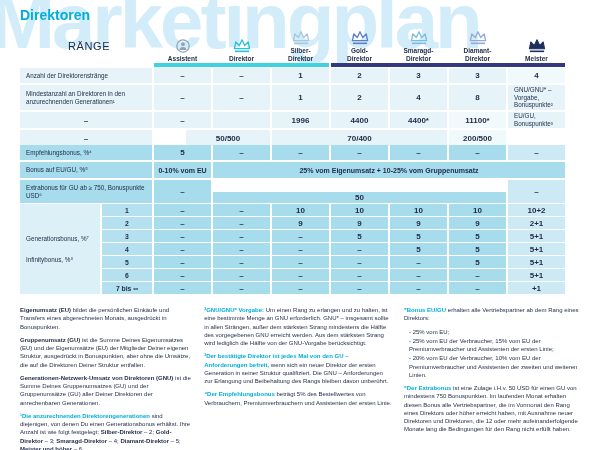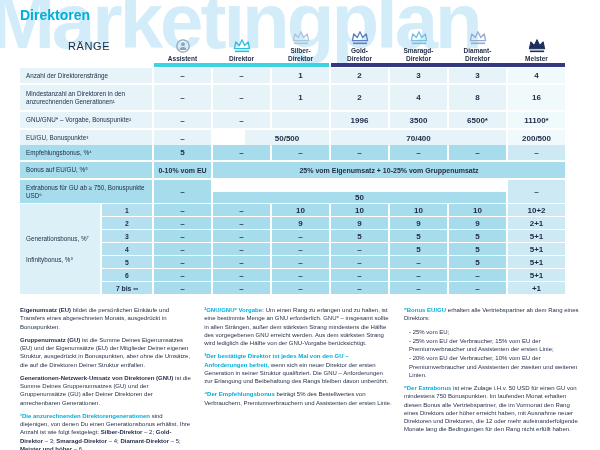--- a/index.html
+++ b/index.html
@@ -124,29 +124,28 @@
     <div class="cell val bg-a">3</div>
     <div class="cell val bg-a lite">4</div>
 
     <div class="cell lblcell bg-a">Mindestanzahl an Direktoren in den anzurechnenden Generationen¹</div>
     <div class="cell val bg-a">–</div>
     <div class="cell val bg-a">–</div>
     <div class="cell val bg-a">1</div>
     <div class="cell val bg-a">2</div>
     <div class="cell val bg-a">4</div>
     <div class="cell val bg-a">8</div>
-    <div class="cell val bg-a lite">16</div>
 
     <div class="cell lblcell bg-a">GNU/GNU* – Vorgabe, Bonuspunkte²</div>
     <div class="cell val bg-a">–</div>
     <div class="cell val bg-a">–</div>
     <div class="cell val bg-a"></div>
     <div class="cell val bg-a">1996</div>
-    <div class="cell val bg-a">3500</div>
-    <div class="cell val bg-a">6500*</div>
+    <div class="cell val bg-a">4400</div>
+    <div class="cell val bg-a">4400*</div>
     <div class="cell val bg-a lite">11100*</div>
 
     <div class="cell lblcell bg-a">EU/GU, Bonuspunkte³</div>
     <div class="cell val bg-a">–</div>
     <div class="cell val bg-a sp2">50/500</div>
     <div class="cell val bg-a sp3">70/400</div>
     <div class="cell val bg-a lite">200/500</div>
   </div>
 
   <div class="abs tbl tbl-mid">

